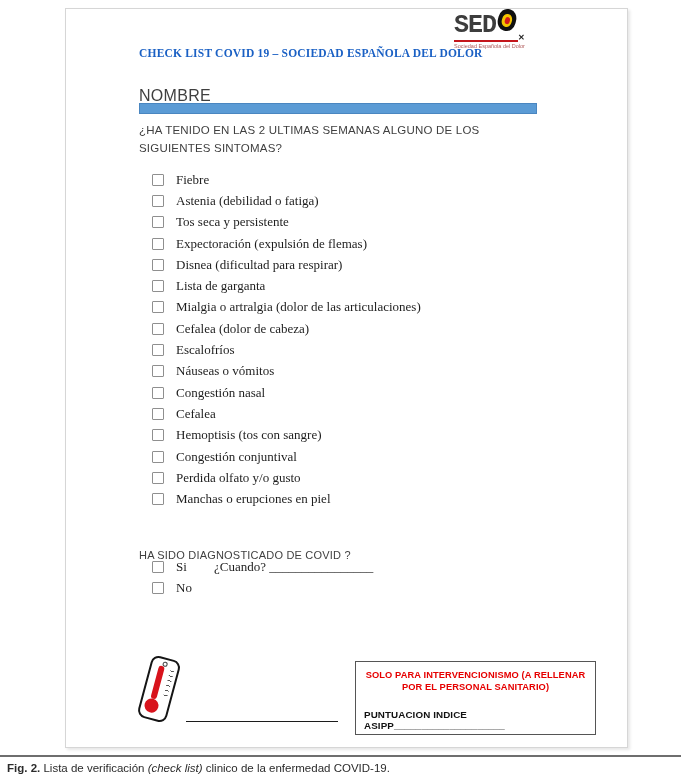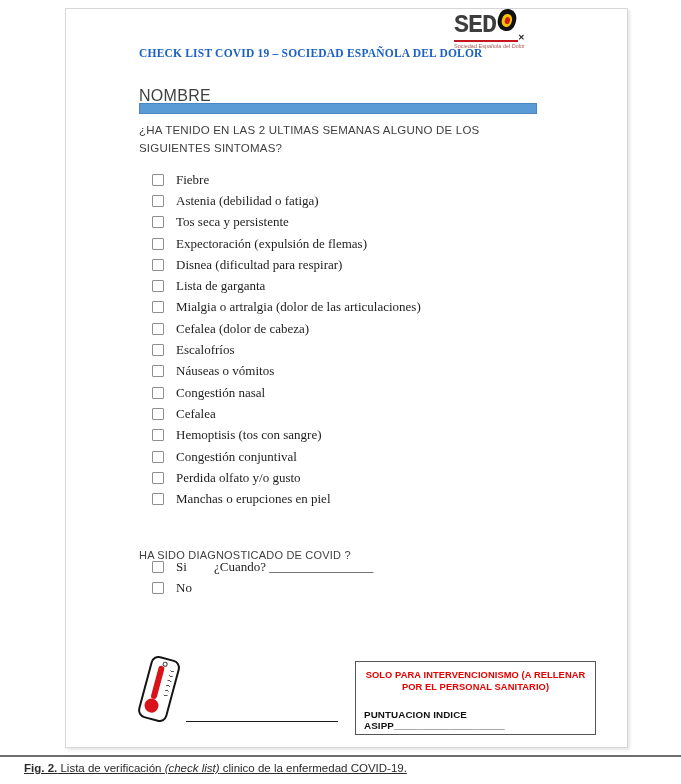--- a/index.html
+++ b/index.html
@@ -50,21 +50,21 @@
   .thermo-cap{position:absolute;left:10px;top:2px;width:3px;height:3px;border:1px solid #444;border-radius:50%;}
   .sig-line{position:absolute;left:120px;top:702px;width:152px;height:10px;border-bottom:1.6px solid #1c1c1c;}
   
   .red-box{position:absolute;left:289px;top:652px;width:241px;height:74px;border:1.2px solid #555;
            background:#fff;box-sizing:border-box;padding:7px 8px;}
   .red-box-title{font-size:9.3px;font-weight:bold;color:#e60000;line-height:12px;letter-spacing:.1px;text-align:center;}
   .red-box-score{margin-top:16px;font-size:9.8px;font-weight:bold;color:#111;letter-spacing:.1px;}
   
   .caption-block{position:absolute;left:0;top:755px;width:681px;border-top:2px solid #6e6e6e;
                  padding-top:5px;font-size:11.5px;color:#2b2b2b;}
-  .caption-inner{padding-left:24px;text-decoration:underline;}
+  .caption-inner{padding-left:7px;}
   .cap-bold{font-weight:bold;}
   .cap-italic{font-style:italic;}
 </style>
 </head>
 <body>
 
 <div class="stage">
   <div class="page">
 
     <div class="doc-title">CHECK LIST COVID 19 – SOCIEDAD ESPAÑOLA DEL DOLOR</div>

